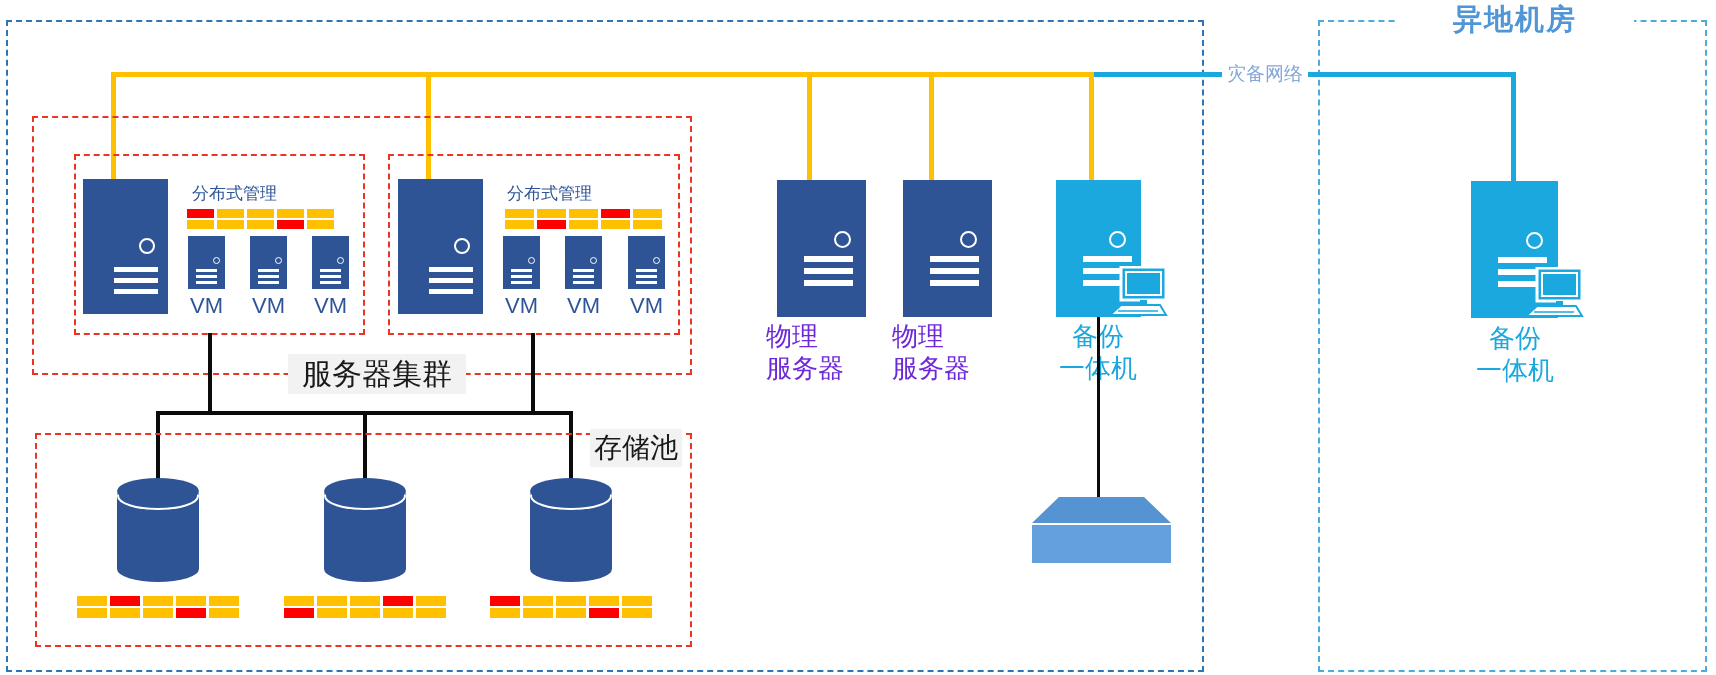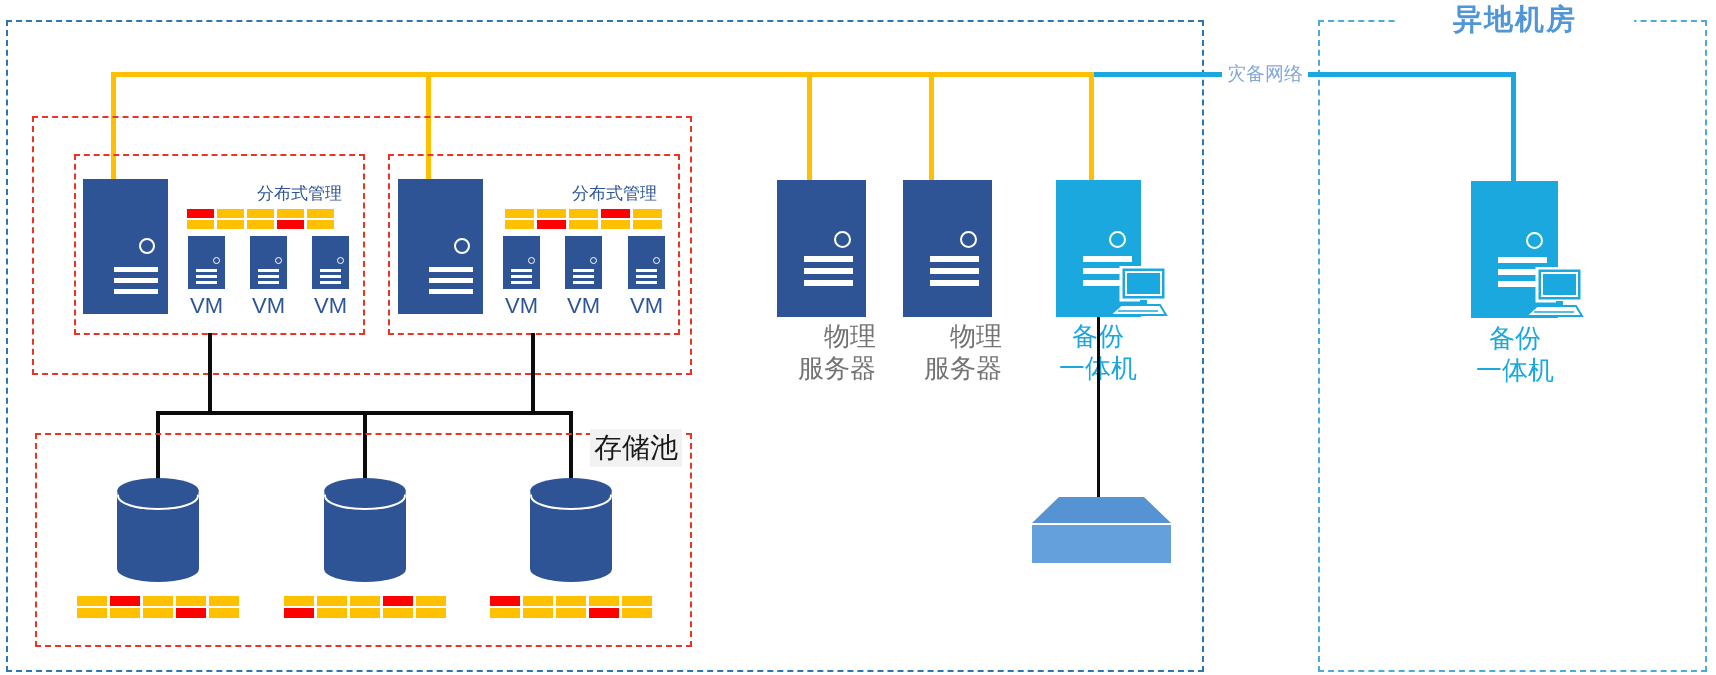--- a/index.html
+++ b/index.html
@@ -30,23 +30,23 @@
   .srv-lg .b1{top:88px}.srv-lg .b2{top:99px}.srv-lg .b3{top:110px}
   .srv-md{width:89px;height:137px;}
   .srv-md .dot{right:15px;top:51px;width:13px;height:13px;}
   .srv-md .bar{left:27px;width:49px;height:6px;}
   .srv-md .b1{top:76px}.srv-md .b2{top:88px}.srv-md .b3{top:100px}
   .srv-sm{width:37px;height:53px;}
   .srv-sm .dot{right:5px;top:21px;width:5px;height:5px;border-width:1.5px;}
   .srv-sm .bar{left:8px;width:21px;height:2.5px;}
   .srv-sm .b1{top:33px}.srv-sm .b2{top:39px}.srv-sm .b3{top:45px}
   
-  .mgmt-label{position:absolute;width:150px;text-align:right;font-size:17px;color:#2E5597;}
+  .mgmt-label{position:absolute;width:150px;text-align:left;font-size:17px;color:#2E5597;}
   .vm-label{position:absolute;width:57px;text-align:center;font-size:22px;color:#2E5597;}
-  .lbl-navy{position:absolute;width:110px;text-align:right;font-size:26px;line-height:32px;color:#737373;}
+  .lbl-navy{position:absolute;width:110px;text-align:left;font-size:26px;line-height:32px;color:#6d28d9;}
   .lbl-cyan{position:absolute;width:110px;text-align:center;font-size:26px;line-height:32px;color:#1BA8DE;}
   .gray-tag{position:absolute;background:#F2F2F2;color:#1A1A1A;text-align:center;}
   .grid{position:absolute;}
   .grid .blk{position:absolute;}
   svg{display:block;}
 </style>
 </head>
 <body>
 
 <div id="stage">
@@ -153,20 +153,21 @@
   <div class="vm-label" style="left:555px;top:293px;">VM</div>
   <div class="vm-label" style="left:618px;top:293px;">VM</div>
 
   <div class="kline" style="left:208px;top:333px;width:4px;height:81px;"></div>
   <div class="kline" style="left:531px;top:333px;width:4px;height:81px;"></div>
   <div class="kline" style="left:156px;top:411px;width:417px;height:4px;"></div>
   <div class="kline" style="left:156px;top:411px;width:4px;height:68px;"></div>
   <div class="kline" style="left:363px;top:411px;width:4px;height:68px;"></div>
   <div class="kline" style="left:569px;top:411px;width:4px;height:68px;"></div>
 
+  <div class="gray-tag" style="left:288px;top:354px;width:178px;height:40px;font-size:30px;line-height:40px;">服务器集群</div>
 
   <div class="redbox" style="left:35px;top:433px;width:653px;height:210px;"></div>
   <div class="gray-tag" style="left:590px;top:429px;width:92px;height:38px;font-size:28px;line-height:38px;">存储池</div>
 
   <div class="abs" style="left:116px;top:477px;">
     <svg width="84" height="106" viewBox="0 0 84 106">
       <path d="M1,16 v76 a41,13 0 0 0 82 0 v-76 z" fill="#2E5496"></path>
       <ellipse cx="42" cy="19" rx="40" ry="13" fill="none" stroke="#fff" stroke-width="2"></ellipse>
       <ellipse cx="42" cy="14" rx="41" ry="13" fill="#2E5496"></ellipse>
     </svg>

